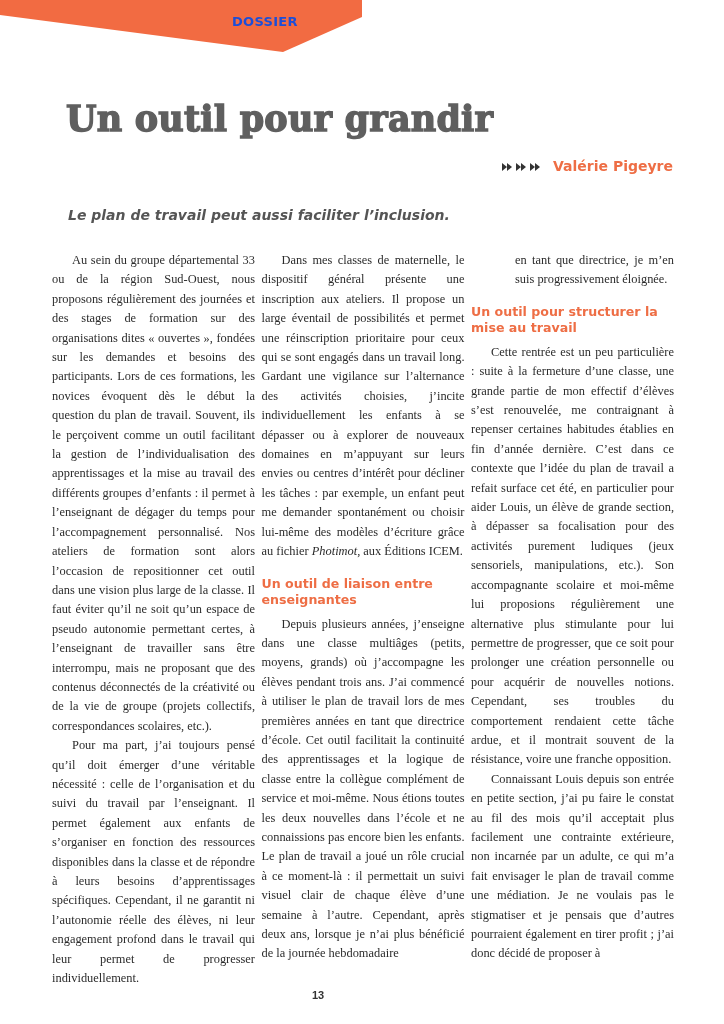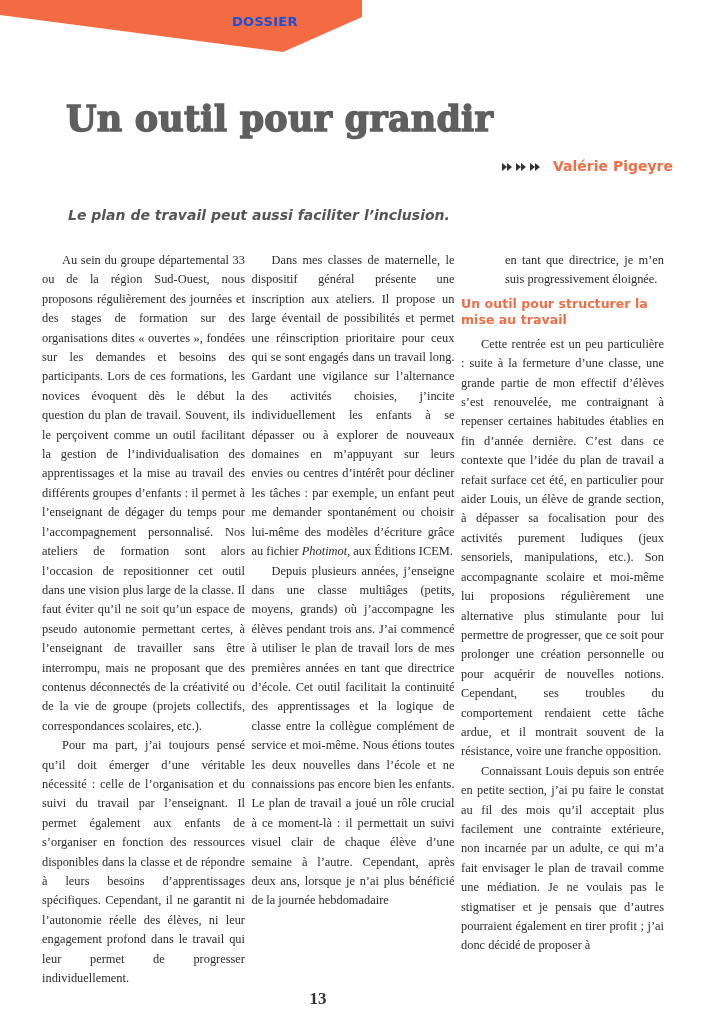--- a/index.html
+++ b/index.html
@@ -31,33 +31,33 @@
   }
   .byline-author {
     font-family: "DejaVu Sans", sans-serif; font-weight: bold; font-size: 14px; color: #ee6e45;
   }
   .lead {
     position: absolute; left: 52px; top: 191px; margin: 16px;
     font-family: "DejaVu Sans", sans-serif; font-style: italic; font-weight: bold;
     font-size: 14px; color: #555555;
   }
   .columns {
-    position: absolute; left: 42px; top: 251px; width: 622px; height: 710px;
+    position: absolute; left: 52px; top: 251px; width: 622px; height: 710px;
     display: flex; justify-content: space-between;
   }
   .col { width: 203px; font-size: 12.4px; line-height: 19.4px; text-align: justify; hyphens: manual; }
   .col p { margin: 0; text-indent: 20px; }
   .col p.noindent { text-indent: 0; margin-left: 44px; }
   .col h3 {
-    margin: 6px 0 7px 0; font-family: "DejaVu Sans", sans-serif; font-weight: bold;
+    margin: 14px 0 7px 0; font-family: "DejaVu Sans", sans-serif; font-weight: bold;
     font-size: 12.6px; line-height: 16px; color: #ee6e45; text-align: left;
   }
   .page-number {
     position: absolute; left: 0; width: 636px; top: 989px; text-align: center;
-    font-family: Liberation Serif, serif; font-weight: bold; font-size: 17px; color: #333333;
+    font-family: Liberation Sans, sans-serif; font-weight: bold; font-size: 11px; color: #333333;
   }
   em { }
 </style>
 </head>
 <body>
 
 <div class="banner">
   <svg width="362" height="53" viewBox="0 0 362 53">
     <polygon points="0,0 362,0 362,17 283,52 0,15" fill="#f26b42"></polygon>
   </svg>
@@ -82,20 +82,21 @@
 
 <p class="lead">Le plan de travail peut aussi faciliter l’inclusion.</p>
 
 <div class="columns">
   <div class="col">
     <p>Au sein du groupe départemental 33 ou de la région Sud-Ouest, nous proposons régulièrement des journées et des stages de formation sur des organisations dites « ouvertes », fondées sur les demandes et besoins des participants. Lors de ces formations, les novices évoquent dès le début la question du plan de travail. Souvent, ils le perçoivent comme un outil facilitant la gestion de l’individualisation des apprentissages et la mise au travail des différents groupes d’enfants : il permet à l’enseignant de dégager du temps pour l’accompagnement personnalisé. Nos ateliers de formation sont alors l’occasion de repositionner cet outil dans une vision plus large de la classe. Il faut éviter qu’il ne soit qu’un espace de pseudo autonomie permettant certes, à l’enseignant de travailler sans être interrompu, mais ne proposant que des contenus déconnectés de la créativité ou de la vie de groupe (projets collectifs, correspondances scolaires, etc.).</p>
     <p>Pour ma part, j’ai toujours pensé qu’il doit émerger d’une véritable nécessité : celle de l’organisation et du suivi du travail par l’enseignant. Il permet également aux enfants de s’organiser en fonction des ressources disponibles dans la classe et de répondre à leurs besoins d’apprentissages spécifiques. Cependant, il ne garantit ni l’autonomie réelle des élèves, ni leur engagement profond dans le travail qui leur permet de progresser individuellement.</p>
   </div>
   <div class="col">
     <p><span>Dans mes classes de maternelle, le dispositif général présente une inscription aux ateliers. Il propose un large éventail de possibilités et permet une réinscription prioritaire pour ceux qui se sont engagés dans un travail long. Gardant une vigilance sur l’alternance des activités choisies, j’incite individuellement les enfants à se dépasser ou à explorer de nouveaux domaines en m’appuyant sur leurs envies ou centres d’intérêt pour décliner les tâches : par exemple, un enfant peut me demander spontanément ou choisir lui-même des modèles d’écriture grâce au fichier </span><em>Photimot</em><span>, aux Éditions ICEM.</span></p>
+    <h3>Un outil de liaison entre enseignantes</h3>
     <p>Depuis plusieurs années, j’enseigne dans une classe multiâges (petits, moyens, grands) où j’accompagne les élèves pendant trois ans. J’ai commencé à utiliser le plan de travail lors de mes premières années en tant que directrice d’école. Cet outil facilitait la continuité des apprentissages et la logique de classe entre la collègue complément de service et moi-même. Nous étions toutes les deux nouvelles dans l’école et ne connaissions pas encore bien les enfants. Le plan de travail a joué un rôle crucial à ce moment-là : il permettait un suivi visuel clair de chaque élève d’une semaine à l’autre. Cependant, après deux ans, lorsque je n’ai plus bénéficié de la journée hebdomadaire</p>
   </div>
   <div class="col">
     <p class="noindent">en tant que directrice, je m’en suis progressivement éloignée.</p>
     <h3>Un outil pour structurer la mise au travail</h3>
     <p>Cette rentrée est un peu particulière : suite à la fermeture d’une classe, une grande partie de mon effectif d’élèves s’est renouvelée, me contraignant à repenser certaines habitudes établies en fin d’année dernière. C’est dans ce contexte que l’idée du plan de travail a refait surface cet été, en particulier pour aider Louis, un élève de grande section, à dépasser sa focalisation pour des activités purement ludiques (jeux sensoriels, manipulations, etc.). Son accompagnante scolaire et moi-même lui proposions régulièrement une alternative plus stimulante pour lui permettre de progresser, que ce soit pour prolonger une création personnelle ou pour acquérir de nouvelles notions. Cependant, ses troubles du comportement rendaient cette tâche ardue, et il montrait souvent de la résistance, voire une franche opposition.</p>
     <p>Connaissant Louis depuis son entrée en petite section, j’ai pu faire le constat au fil des mois qu’il acceptait plus facilement une contrainte extérieure, non incarnée par un adulte, ce qui m’a fait envisager le plan de travail comme une médiation. Je ne voulais pas le stigmatiser et je pensais que d’autres pourraient également en tirer profit ; j’ai donc décidé de proposer à</p>
   </div>
 </div>
 

